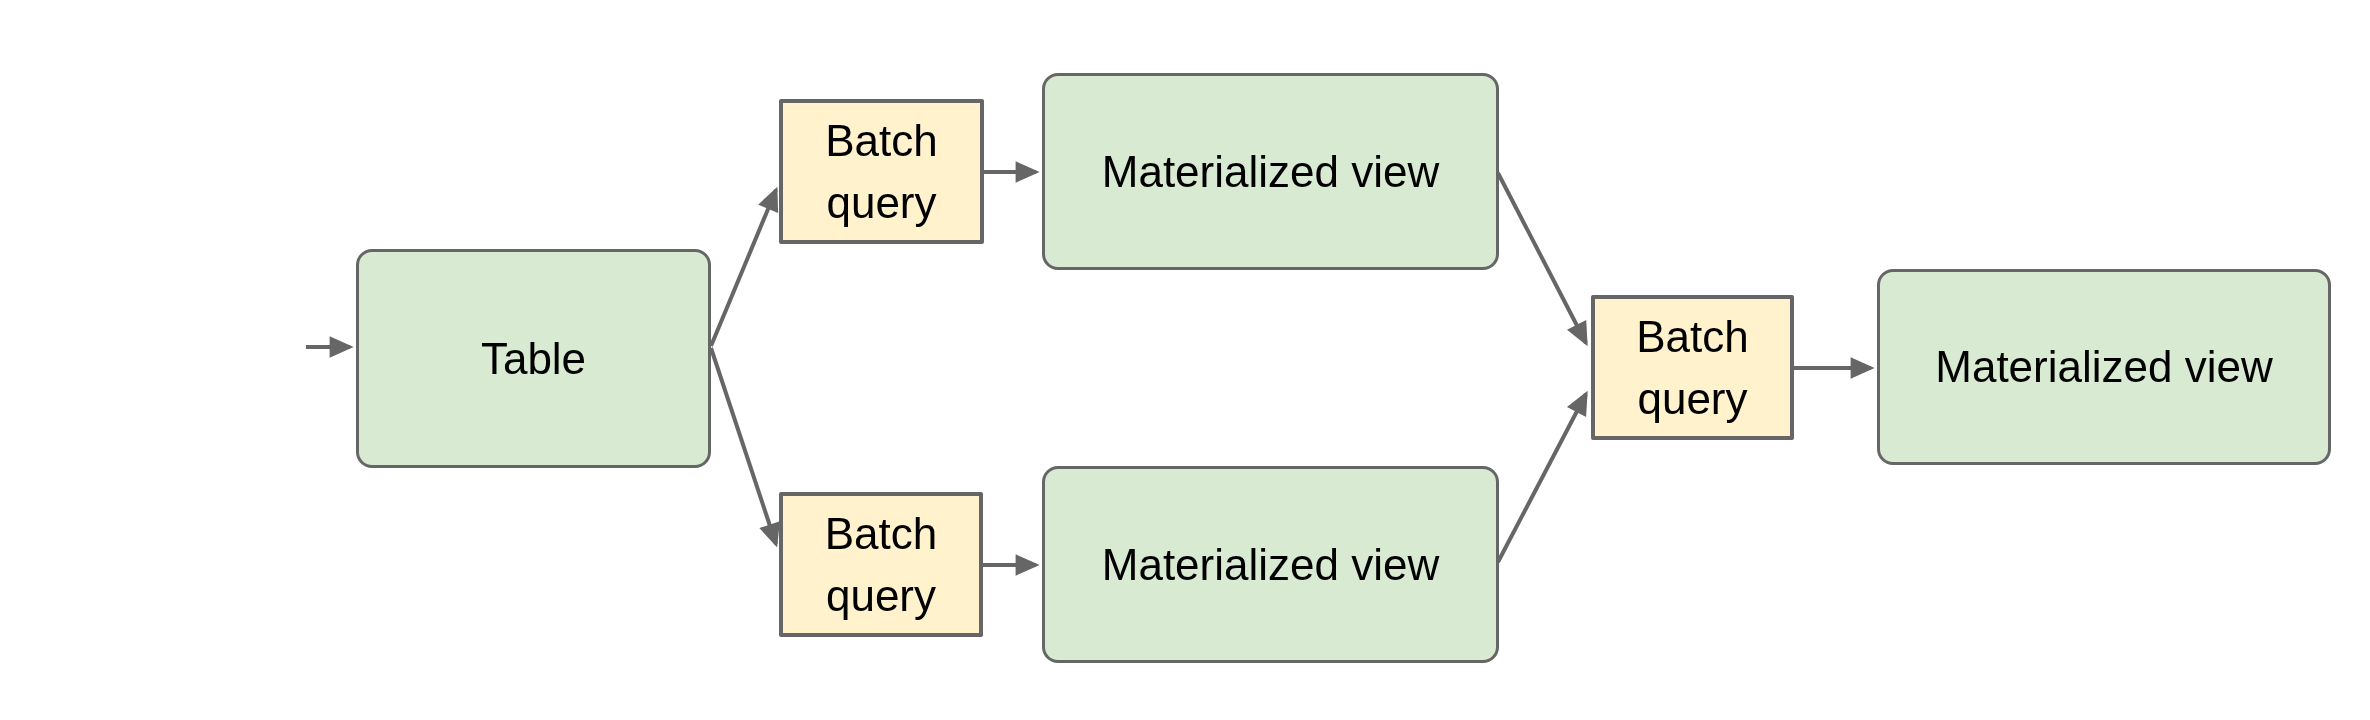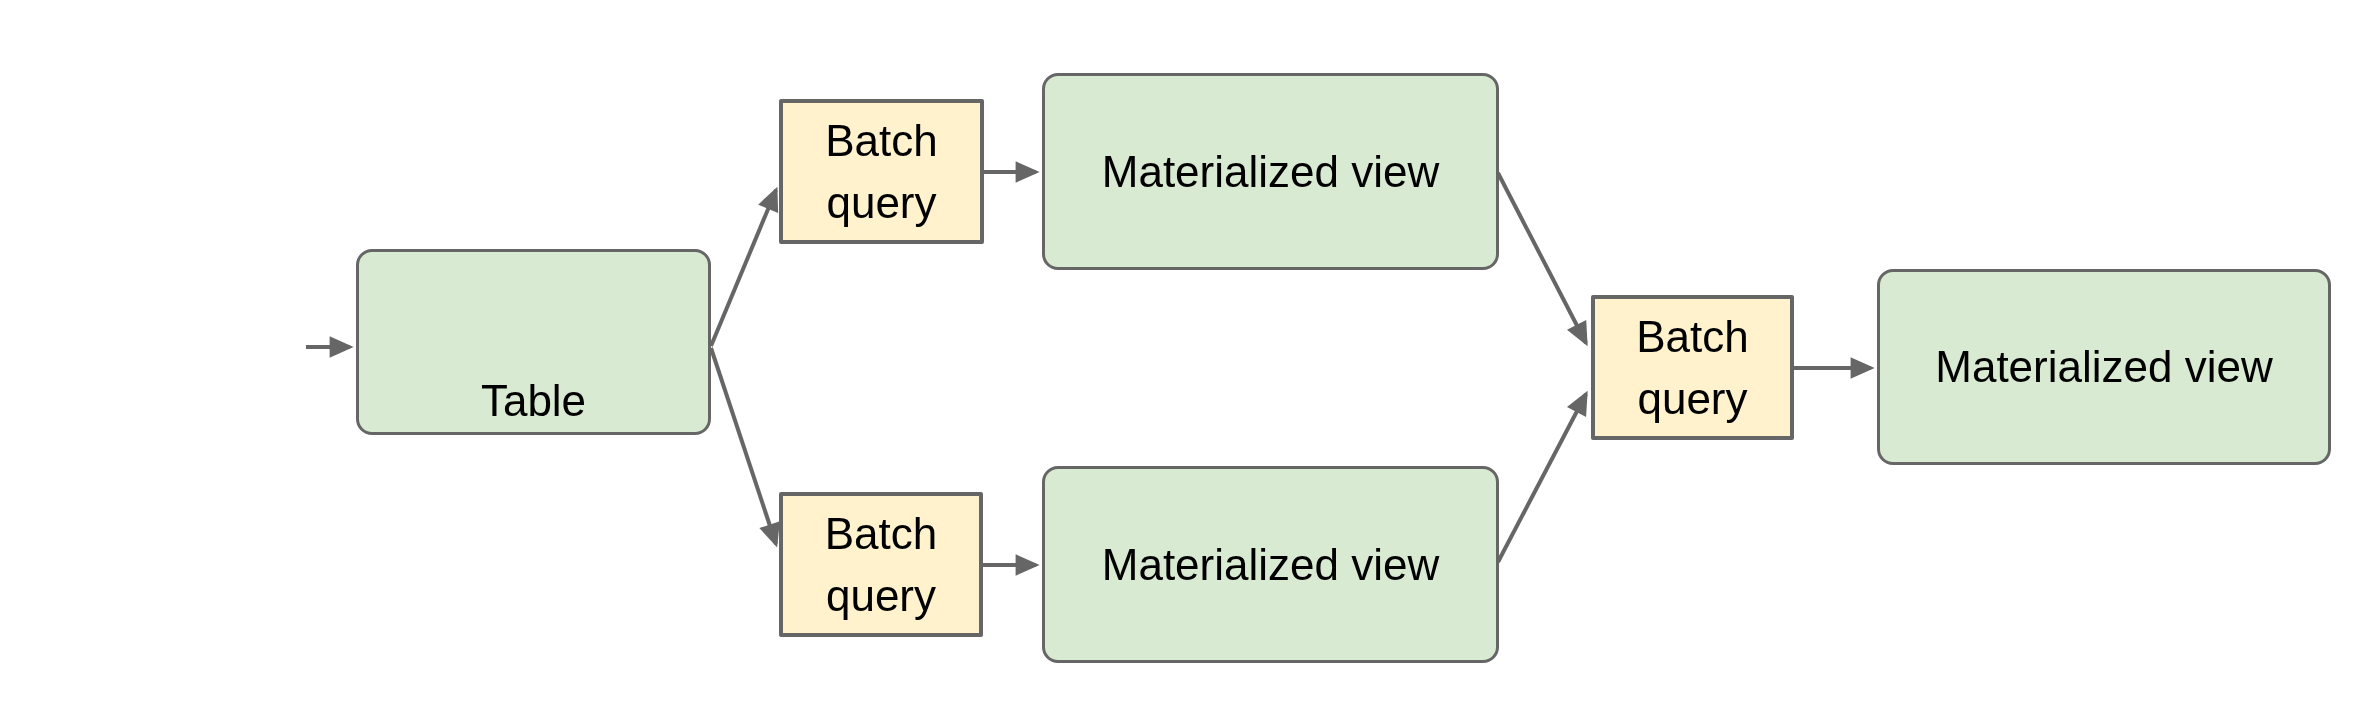--- a/index.html
+++ b/index.html
@@ -48,21 +48,21 @@
     background: var(--query-fill, #fff2cc);
     border: 4px solid var(--border, #666666);
     border-radius: 2px;
   }
   .node--view {
     background: var(--view-fill, #d9ead3);
     border: 3px solid var(--border, #666666);
     border-radius: 16px;
   }
   #n-streaming-query      { left: 32px;   top: 275px; width: 274px; height: 146px; }
-  #n-table                { left: 356px;  top: 249px; width: 355px; height: 186px; align-items: flex-end; }
+  #n-table                { left: 356px;  top: 249px; width: 355px; height: 219px; }
   #n-batch-query-top      { left: 779px;  top: 99px;  width: 205px; height: 145px; }
   #n-view-top             { left: 1042px; top: 73px;  width: 457px; height: 197px; }
   #n-batch-query-bottom   { left: 779px;  top: 492px; width: 204px; height: 145px; }
   #n-view-bottom          { left: 1042px; top: 466px; width: 457px; height: 197px; }
   #n-batch-query-merge    { left: 1591px; top: 295px; width: 203px; height: 145px; }
   #n-view-final           { left: 1877px; top: 269px; width: 454px; height: 196px; }
 </style>
 </head>
 <body>
 

